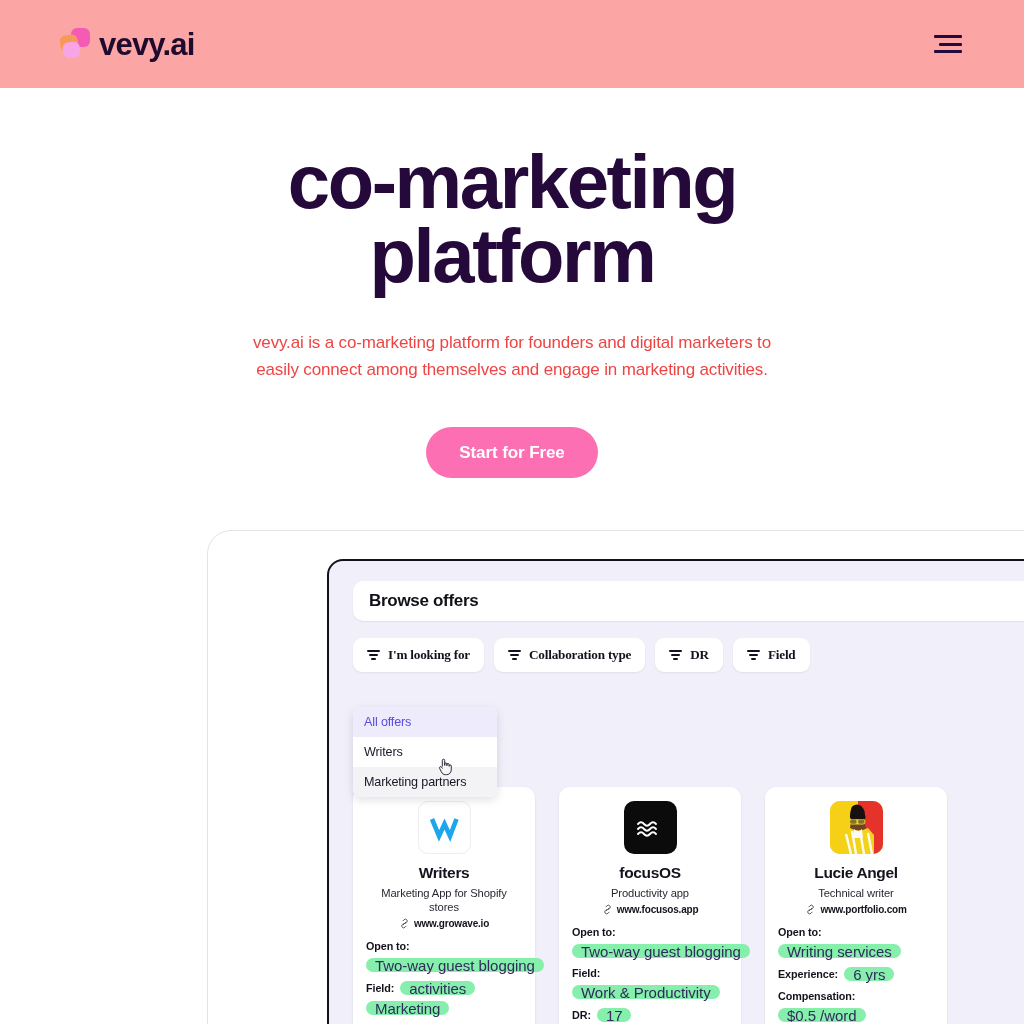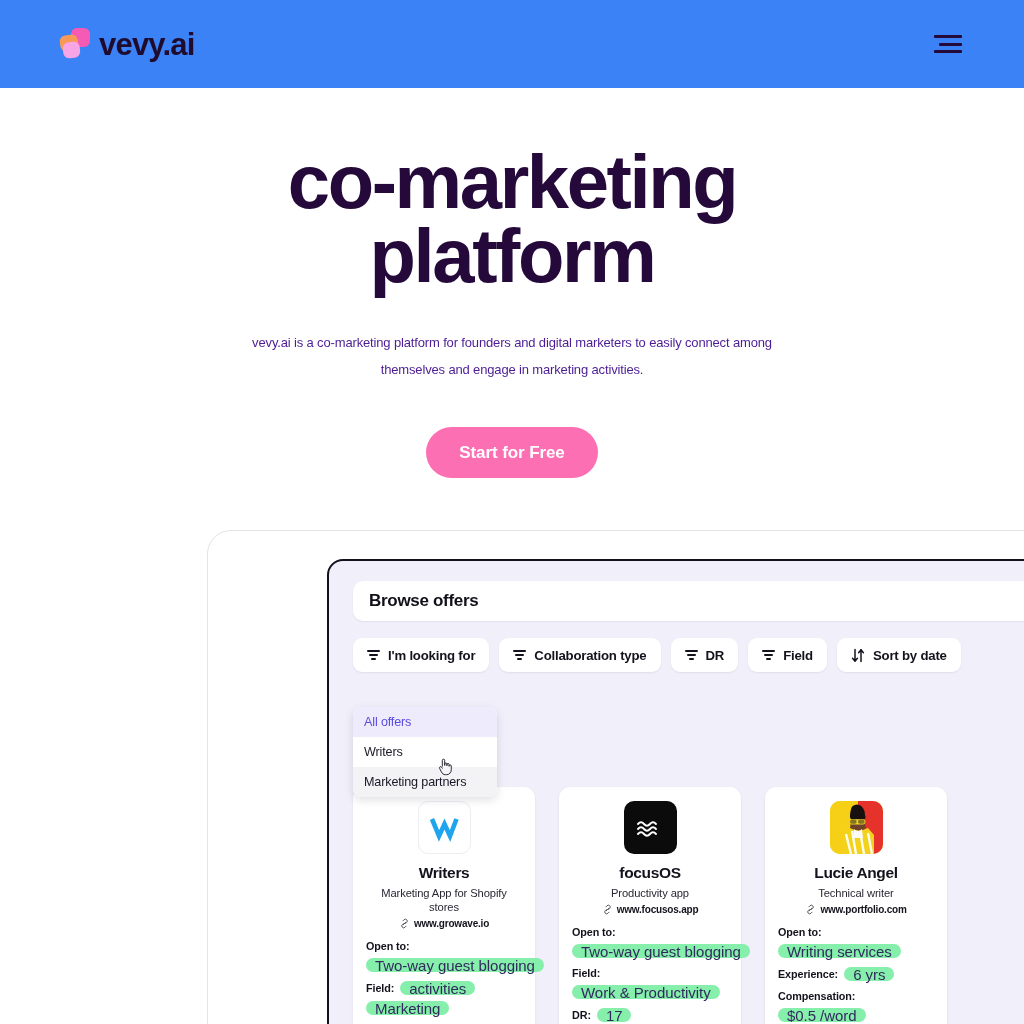--- a/index.html
+++ b/index.html
@@ -21,21 +21,21 @@
   
   .site-header {
     position: absolute;
     top: 0; left: 0;
     width: 1024px;
     height: 88px;
     display: flex;
     align-items: center;
     justify-content: space-between;
     padding: 0 62px 0 60px;
-    background: #3b82f6;
+    background: #fca5a5;
     z-index: 40;
     gap: 28px;
   }
 
   .brand {
     display: flex;
     align-items: center;
     gap: 9px;
     cursor: pointer;
   }
@@ -118,24 +118,24 @@
     font-weight: 700;
     letter-spacing: -2.4px;
     color: #24093A;
     max-width: 780px;
     margin: 0 auto;
   }
 
   .hero-sub {
     margin: 36px auto 0;
     width: 520px;
-    font-size: 13px;
+    font-size: 17px;
     line-height: 27px;
     letter-spacing: -0.15px;
-    color: #4c1d95;
+    color: #ef4444;
     font-weight: 400;
   }
 
   .cta-wrap {
     margin-top: 44px;
     display: flex;
     justify-content: center;
   }
 
   .cta-button {
@@ -214,21 +214,21 @@
     align-items: center;
     gap: 8px;
     padding: 0 14px;
     font-size: 13.2px;
     font-weight: 600;
     color: #14121C;
     letter-spacing: -0.2px;
     cursor: pointer;
     white-space: nowrap;
     border: none;
-    font-family: Liberation Sans, sans-serif;
+    font-family: Liberation Serif, serif;
   }
 
   .ico-filter {
     width: 13px; height: 10px;
     display: flex; flex-direction: column;
     justify-content: space-between;
     align-items: center;
     flex: none;
   }
   .ico-filter i {
@@ -439,29 +439,20 @@
           </span>
         <span>DR</span>
       </button>
       <button class="chip">
         <span class="ico-filter">
             <i></i>
             <i></i>
             <i></i>
           </span>
         <span>Field</span>
-      </button>
-      <button class="chip">
-        <span class="ico-sort">
-          <svg viewBox="0 0 14 15" width="14" height="15" aria-hidden="true">
-            <path d="M4 1.4 L4 13.2 M4 13.2 L1.6 10.3 M4 13.2 L6.4 10.3" stroke="#14121C" stroke-width="1.5" fill="none" stroke-linecap="round"></path>
-            <path d="M10 13.6 L10 1.8 M10 1.8 L7.6 4.7 M10 1.8 L12.4 4.7" stroke="#14121C" stroke-width="1.5" fill="none" stroke-linecap="round"></path>
-          </svg>
-        </span>
-        <span>Sort by date</span>
       </button>
     </div>
 
     <div class="dropdown">
       <div class="dd-item selected">All offers</div>
       <div class="dd-item">Writers</div>
       <div class="dd-item hover">Marketing partners</div>
     </div>
 
     <span class="cursor-hand">

